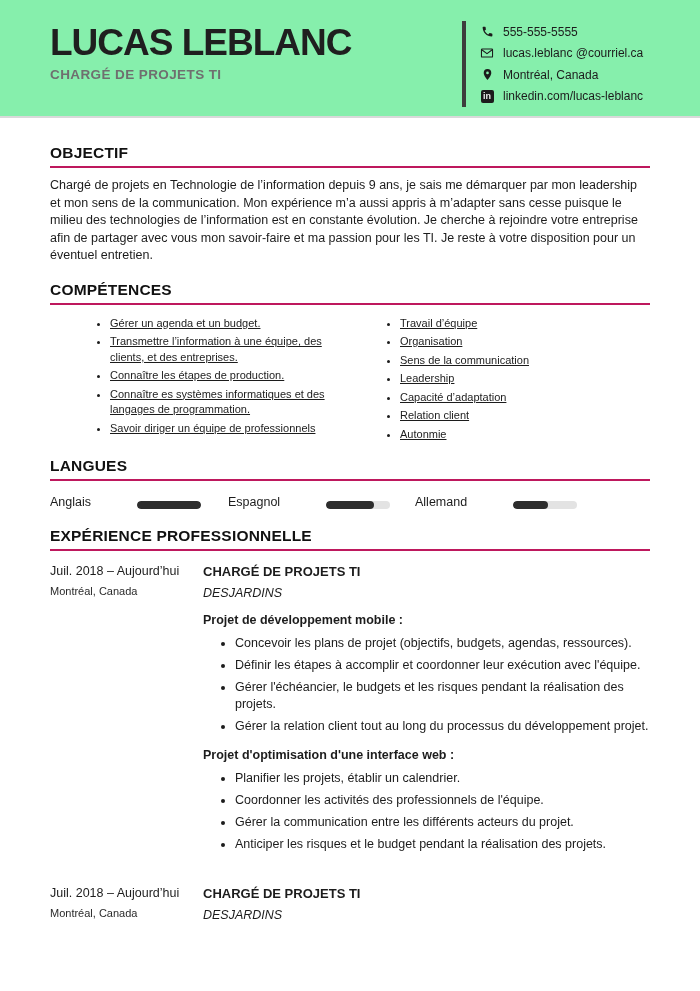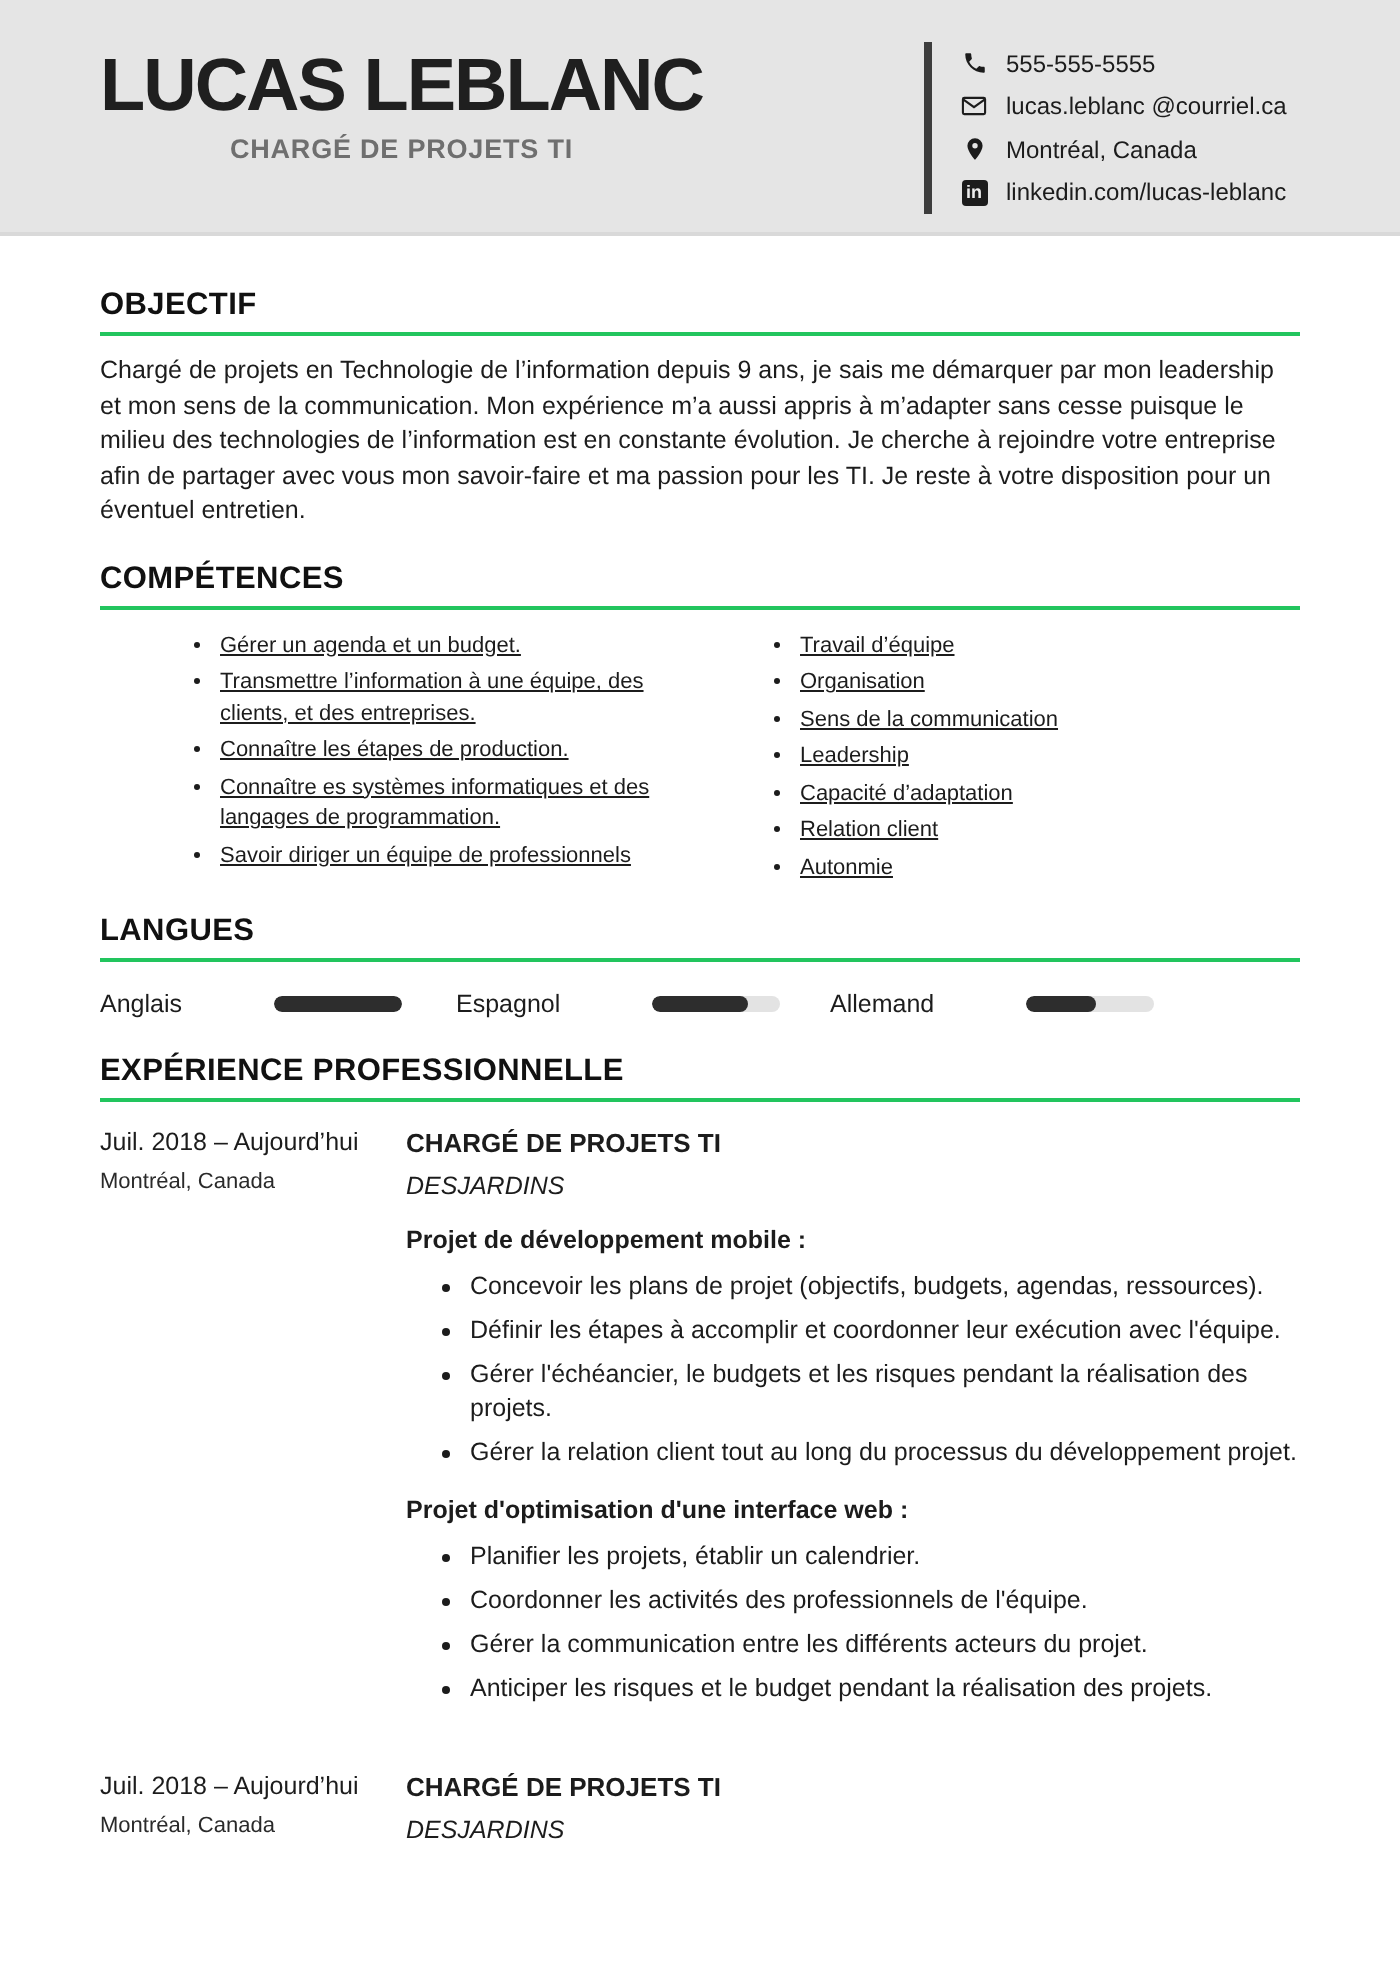--- a/index.html
+++ b/index.html
@@ -1,46 +1,46 @@
 <!DOCTYPE html>
 <html lang="fr"><head>
 <meta charset="utf-8">
 <style>
   html,body{margin:0;padding:0;background:#fff;}
   .page{width:700px;height:991px;overflow:hidden;background:#fff;position:relative;
         font-family:"Liberation Sans",sans-serif;color:#1c1c1c;}
 
   
-  .header{height:116px;background:#e5e5e5;border-bottom:2px solid #d9d9d9;position:relative;text-align:center;}
+  .header{height:116px;background:#86efac;border-bottom:2px solid #d9d9d9;position:relative;}
   .name-block{position:absolute;left:50px;top:24px;}
   .name{font-size:37px;font-weight:800;letter-spacing:-1px;color:#1f1f1f;line-height:1.05;}
   .subtitle{font-size:13.5px;font-weight:700;color:#6f6f6f;margin-top:4px;letter-spacing:.4px;}
   .contact{position:absolute;left:462px;top:21px;border-left:4px solid #3d3d3d;padding-left:13px;}
   .contact-row{display:flex;align-items:center;height:21.5px;font-size:12px;color:#1c1c1c;white-space:nowrap;}
   .contact-icon{width:16px;display:flex;justify-content:center;align-items:center;margin-right:8px;}
   .contact-icon svg{display:block;}
   .li-badge{background:#1c1c1c;color:#ededed;font-size:9px;font-weight:700;width:13px;height:13px;
             display:flex;align-items:center;justify-content:center;border-radius:2px;line-height:1;}
 
   
   main{padding:0 50px;}
-  .section-title{font-size:15.5px;font-weight:700;border-bottom:2px solid #22c55e;
+  .section-title{font-size:15.5px;font-weight:700;border-bottom:2px solid #be185d;
                  padding-bottom:4px;letter-spacing:.2px;color:#111;}
   #objectif{margin-top:26px;}
   #objectif p{margin:9px 0 0;font-size:12.5px;line-height:17.5px;color:#1c1c1c;}
 
   #competences{margin-top:16px;}
   .comp-grid{display:grid;grid-template-columns:300px 1fr;margin-top:11px;}
   .comp-grid ul{margin:0;padding-left:60px;font-size:11px;list-style:disc;text-decoration:underline;}
   .comp-grid ul.right{padding-left:50px;}
   .comp-grid li{margin-bottom:3px;line-height:15.5px;}
 
   #langues{margin-top:12px;}
   .lang-row{display:grid;grid-template-columns:178px 187px auto;margin-top:14px;}
-  .lang-item{display:flex;align-items:center;gap:36px;}
+  .lang-item{display:flex;align-items:flex-end;gap:36px;}
   .lang-label{font-size:12.5px;}
   .lang-bar{width:64px;height:8px;border-radius:4px;background:#e3e3e3;margin-left:10px;overflow:hidden;}
   .lang-fill{height:100%;border-radius:4px;background:#2d2d2d;}
 
   #experience{margin-top:18px;}
   .xp-entry{display:grid;grid-template-columns:153px 1fr;margin-top:13px;}
   .xp-entry.second{margin-top:28px;}
   .xp-date{font-size:12.5px;color:#1c1c1c;}
   .xp-loc{font-size:11px;margin-top:7px;color:#2a2a2a;}
   .xp-job{font-size:13px;font-weight:700;}

